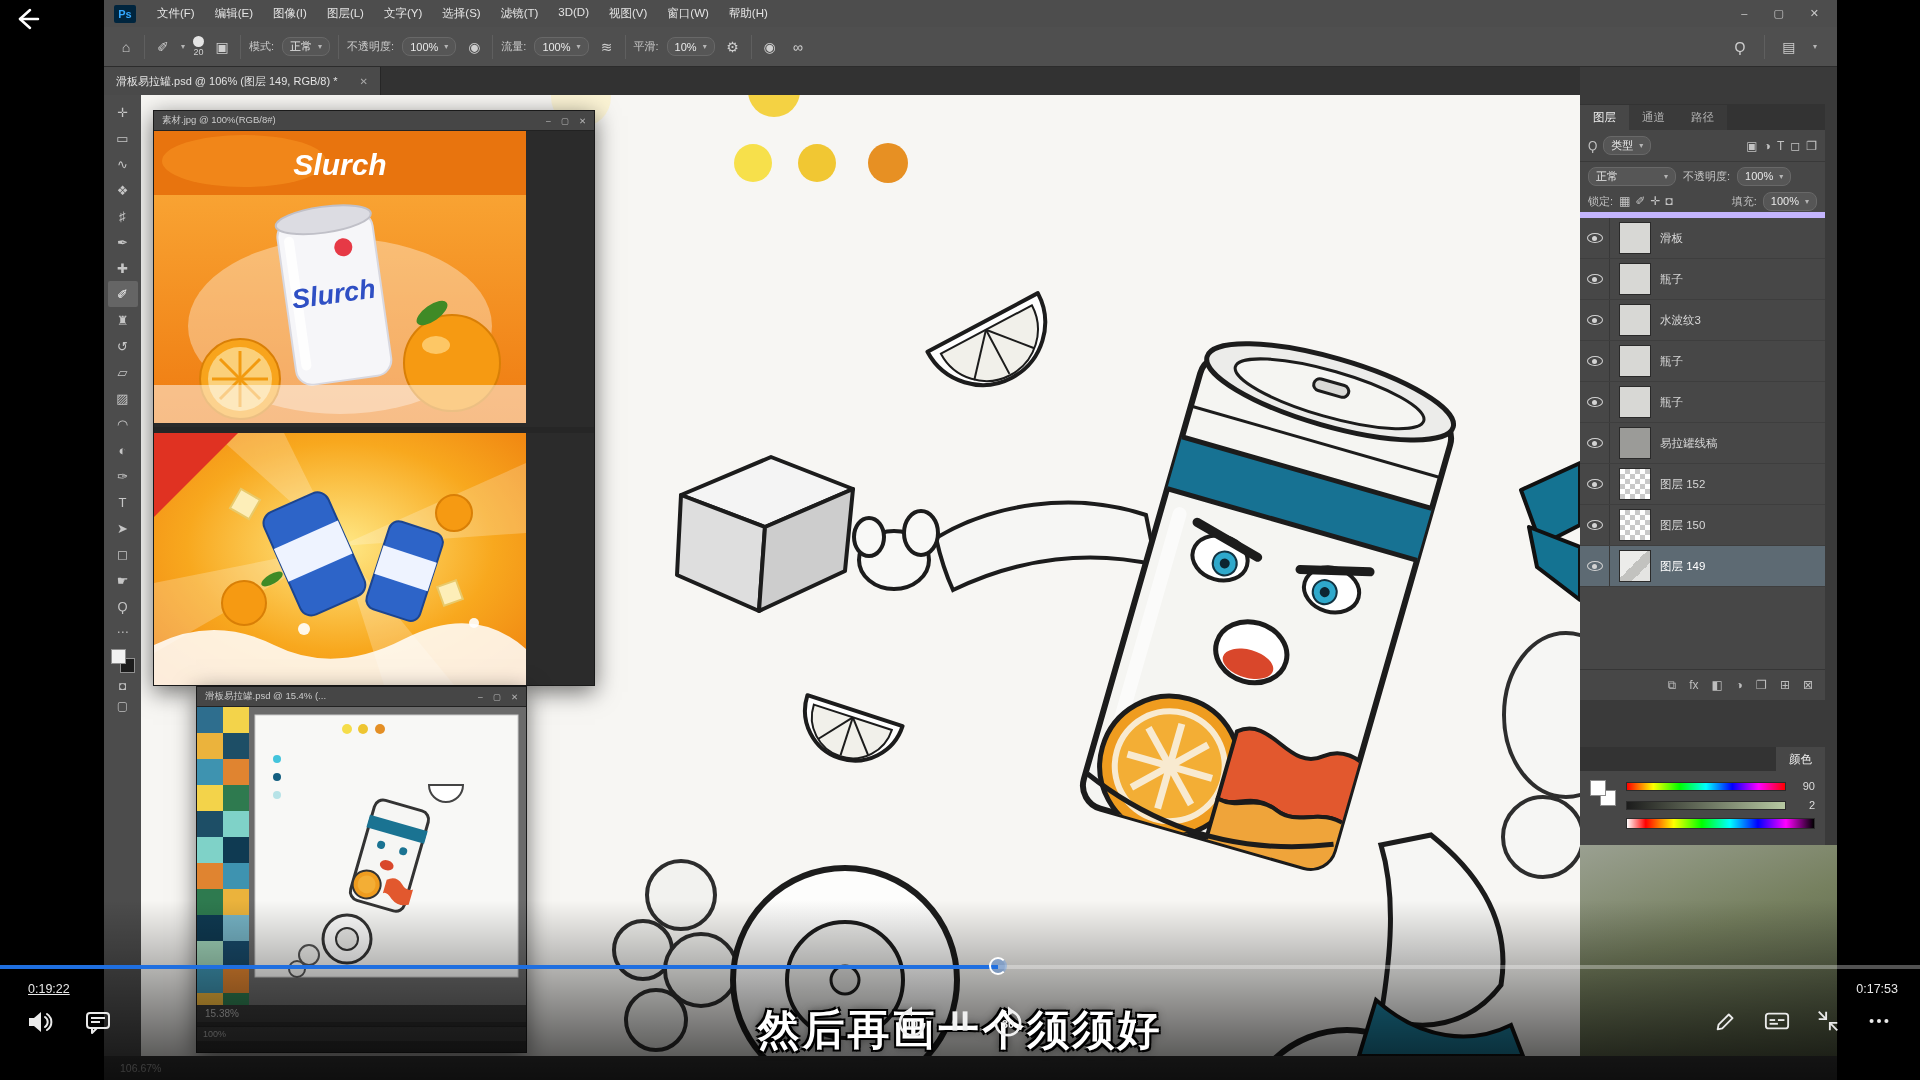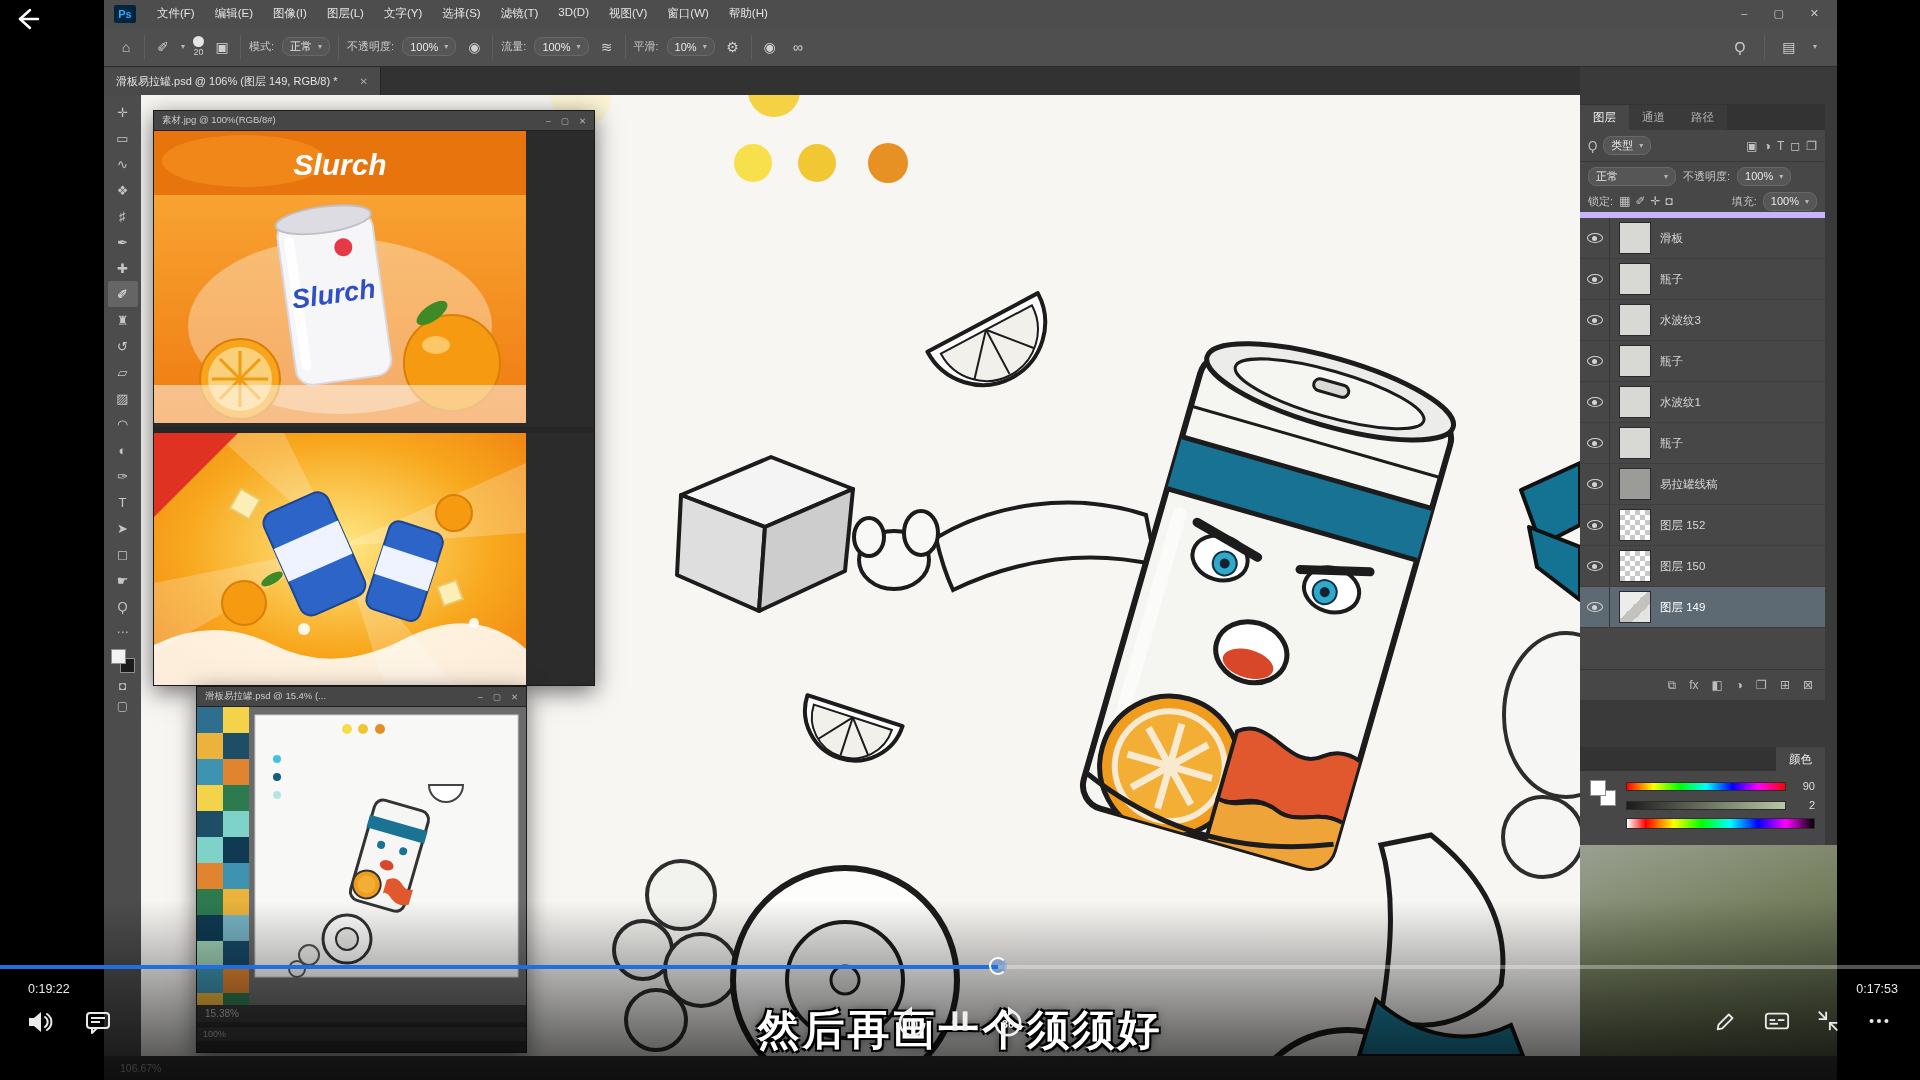--- a/index.html
+++ b/index.html
@@ -124,21 +124,21 @@
   
   .overlay-gradient { position:absolute; left:0; bottom:0; width:100%; height:180px; z-index:3;
                       background:linear-gradient(to bottom, rgba(0,0,0,0) 0%, rgba(0,0,0,.72) 100%); pointer-events:none; }
   .back-btn { position:absolute; left:12px; top:4px; z-index:6; width:30px; height:30px; display:flex; align-items:center; justify-content:center; }
   .progress-wrap { position:absolute; left:0; top:965px; width:1920px; height:4px; background:rgba(255,255,255,.32); z-index:5; }
   .progress-fill { height:100%; background:#1f6fe0; }
   .scrubber { position:absolute; top:-8px; width:18px; height:18px; border-radius:50%;
               border:2.5px solid #ffffff; border-right-color:rgba(255,255,255,.15);
               background:rgba(31,111,224,.35); }
   .time { position:absolute; top:982px; color:#e8e8e8; font-size:12.5px; z-index:5; }
-  .time.left { left:28px; } .time.right { right:22px; }
+  .time.left { left:28px;text-decoration:underline; } .time.right { right:22px; }
   .subtitle { position:absolute; left:0; bottom:22px; width:100%; text-align:center; z-index:4;
               color:#ffffff; font-size:42px; font-weight:bold; letter-spacing:3px;
               text-shadow:-2px -2px 0 #000, 2px -2px 0 #000, -2px 2px 0 #000, 2px 2px 0 #000, 0 0 10px rgba(0,0,0,.8); }
   .ctrl { display:flex; align-items:center; justify-content:center; }
   .controls-left  { position:absolute; left:26px;  top:1008px; display:flex; gap:30px; z-index:6; }
   .controls-center{ position:absolute; left:50%; top:1006px; transform:translateX(-50%); display:flex; gap:16px; align-items:flex-start; z-index:6; }
   .controls-right { position:absolute; right:28px; top:1008px; display:flex; gap:25px; z-index:6; }
   svg text { font-family:"Liberation Sans","DejaVu Sans",sans-serif; }
 </style>
 </head>
@@ -583,27 +583,20 @@
               <span class="eye"></span>
             </div>
             <div class="thumb light"></div>
             <span class="lname">瓶子</span>
           </div>
           <div class="layer-row">
             <div class="eye-box">
               <span class="eye"></span>
             </div>
             <div class="thumb light"></div>
-            <span class="lname">水波纹1</span>
-          </div>
-          <div class="layer-row">
-            <div class="eye-box">
-              <span class="eye"></span>
-            </div>
-            <div class="thumb light"></div>
             <span class="lname">瓶子</span>
           </div>
           <div class="layer-row">
             <div class="eye-box">
               <span class="eye"></span>
             </div>
             <div class="thumb dark"></div>
             <span class="lname">易拉罐线稿</span>
           </div>
           <div class="layer-row">

